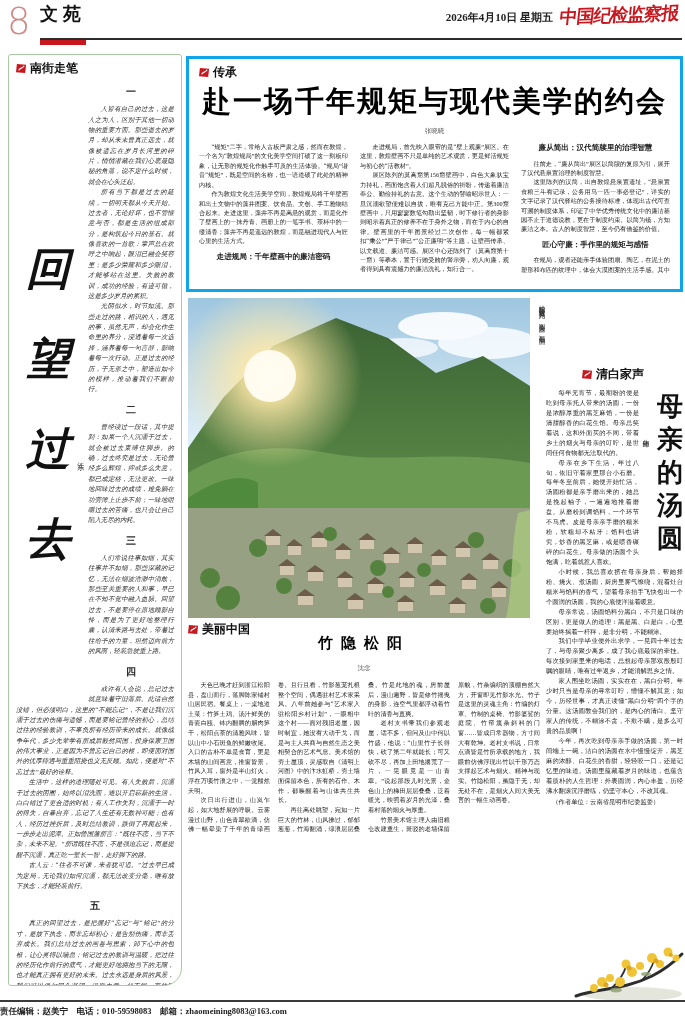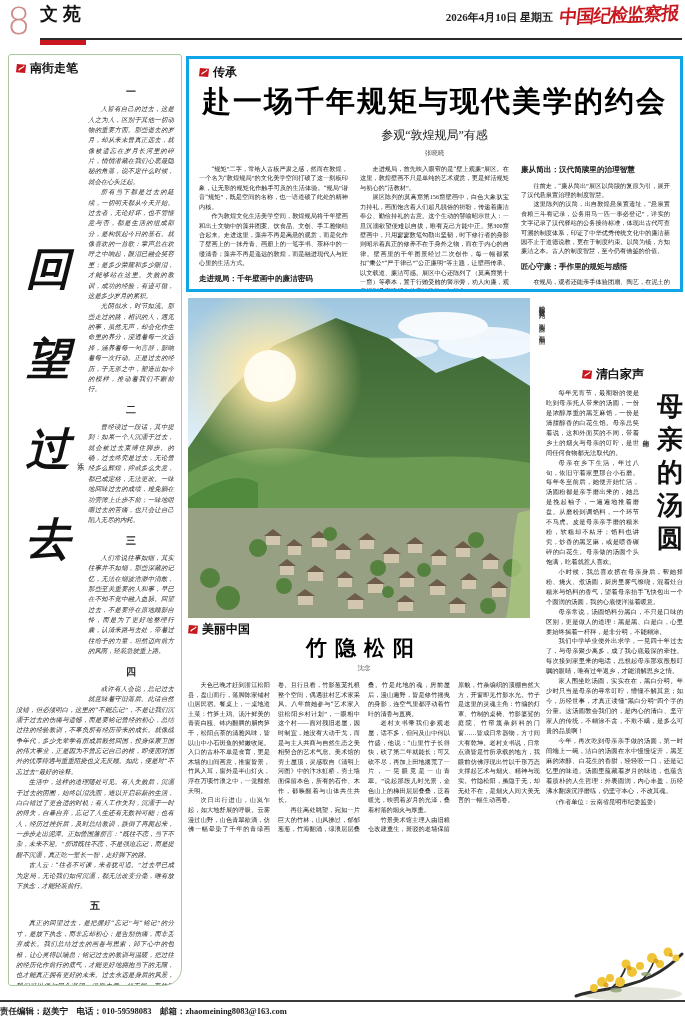--- a/index.html
+++ b/index.html
@@ -39,41 +39,41 @@
   
   .red-box { position:absolute; left:186px; top:56px; width:497px; height:236px;
     border:3px solid #0ea5e9; padding:5px 10px 0 10px; overflow:hidden; }
   .headline { text-align:center; font-size:29px; font-weight:900; letter-spacing:2px;
     color:#000; margin-top:1px; }
   .subhead-line { text-align:center; font-size:12px; color:#222; margin-top:5px; }
   .byline { text-align:center; font-size:6.5px; color:#555; margin-top:5px; }
   .heritage-cols { margin-top:6px; height:140px; column-count:3; column-gap:12px;
     font-size:6.2px; line-height:1.52; text-align:justify; color:#222; overflow:hidden; }
   .heritage-cols .blk-p { text-indent:2em; }
-  .heritage-cols .blk-head { font-weight:700; font-size:7.6px; text-align:left; margin:5px 0; text-indent:0; }
+  .heritage-cols .blk-head { font-weight:700; font-size:7.6px; text-align:center; margin:5px 0; text-indent:0; }
   
   .photo { position:absolute; left:188px; top:298px; width:342px; height:320px; overflow:hidden; }
   .photo svg { display:block; }
   .photo-caption { position:absolute; left:532px; top:300px; height:316px; width:14px;
     writing-mode:vertical-rl; font-size:6.5px; color:#333; letter-spacing:1px; }
   
   .family-label { position:absolute; left:546px; top:366px;padding-left:36px; }
   .family-article { position:absolute; left:546px; top:388px; width:137px; height:556px;
     font-size:6.3px; line-height:1.58; text-align:justify; color:#222; overflow:hidden; }
   .family-title-float { float:right; width:44px; height:176px; position:relative; }
   .vtitle-mid { position:absolute; right:0px; top:6px; display:flex; flex-direction:column; gap:7px; }
   .vtitle-mid .vchar { font-size:26px; font-weight:700; line-height:1; color:#111; }
   .vauthor-mid { position:absolute; right:32px; top:46px; writing-mode:vertical-rl;
     font-size:6.5px; color:#333; letter-spacing:1px; }
   .family-article .blk-p { text-indent:2em; }
   .family-attribution { text-indent:1em; margin-top:2px; }
   
   .bamboo-label { position:absolute; left:188px; top:621px; }
   .bamboo-title { position:absolute; left:188px; top:634px; width:352px; text-align:center;
-    font-size:21px; font-weight:900; letter-spacing:8px; color:#000; }
+    font-size:15px; font-weight:900; letter-spacing:8px; color:#000; }
   .bamboo-author { position:absolute; left:188px; top:664px; width:352px; text-align:center;
     font-size:6.5px; color:#555; }
   .bamboo-cols { position:absolute; left:188px; top:680px; width:352px; height:318px;
     column-count:4; column-gap:8px; font-size:6.2px; line-height:1.55; text-align:justify;
     color:#222; overflow:hidden; }
   .bamboo-cols .blk-p { text-indent:2em; }
   
   .flower-art { position:absolute; left:572px; top:938px; width:113px; height:64px; }
   
   .footer-rule { position:absolute; left:0; top:1000px; width:685px; height:1.5px; background:#3a3a3a; }
@@ -131,21 +131,20 @@
 
   <div class="red-box">
     <div class="col-label">
       <svg width="11" height="11" viewBox="0 0 12 12">
         <polygon points="1,1 11,2 10,11 0,10" fill="#c8171e"></polygon>
         <path d="M3,8 C4,5 6,7 9,3" stroke="#fff" stroke-width="1.3" fill="none"></path>
       </svg>
       <span>传承</span>
     </div>
     <div class="headline">赴一场千年规矩与现代美学的约会</div>
-    <div class="subhead-line">参观“敦煌规局”有感</div>
     <div class="byline">张晓晓</div>
     <div class="heritage-cols">
         <p class="blk-p">“规矩”二字，常给人古板严肃之感，然而在敦煌，一个名为“敦煌规局”的文化美学空间打破了这一刻板印象，让无形的规矩化作触手可及的生活体验。“规局”谐音“规矩”，既是空间的名称，也一语道破了此处的精神内核。</p>
         <p class="blk-p">作为敦煌文化生活美学空间，敦煌规局将千年壁画和出土文物中的藻井图案、饮食品、文创、手工雅物结合起来。走进这里，藻井不再是高悬的观赏，而是化作了壁画上的一抹丹青、画册上的一笔字书、茶杯中的一缕清香；藻井不再是遥远的敦煌，而是融进现代人与匠心里的生活方式。</p>
         <div class="blk-head">走进规局：千年壁画中的廉洁密码</div>
         <p class="blk-p">走进规局，首先映入眼帘的是“壁上观廉”展区。在这里，敦煌壁画不只是单纯的艺术观赏，更是鲜活规矩与初心的“活教材”。</p>
         <p class="blk-p">展区陈列的莫高窟第156窟壁画中，白色大象驮宝力持礼，画面饱含着人们超凡脱俗的祈盼，传递着廉洁奉公、勤俭持礼的古意。这个生动的譬喻昭示世人：一旦沉湎欲望便难以自拔，唯有克己方能中正。第300窟壁画中，只用寥寥数笔勾勒出坚韧，时下修行者的身影则昭示着真正的修养不在于身外之物，而在于内心的自律。壁画里的千年图景经过二次创作，每一幅都紧扣“秉公”“严于律己”“公正廉明”等主题，让壁画传承、以文载道、廉洁可感。展区中心还陈列了（莫高窟第十一窟）等摹本，置于行贿受贿的警示旁，劝人向廉，观者得到具有震撼力的廉洁洗礼，知行合一。</p>
         <div class="blk-head">廉从简出：汉代简牍里的治理智慧</div>
         <p class="blk-p">往前走，“廉从简出”展区以简牍的复原为引，展开了汉代悬泉置治理的制度智慧。</p>
         <p class="blk-p">这里陈列的汉简，出自敦煌悬泉置遗址，“悬泉置食粮三斗有记录，公务用马一匹一事必登记”，详实的文字记录了汉代驿站的公务接待标准，体现出古代可查可溯的制度体系，印证了中华优秀传统文化中的廉洁基因不止于道德说教，更在于制度约束。以简为镜，方知廉洁之本。古人的制度智慧，至今仍有借鉴的价值。</p>

